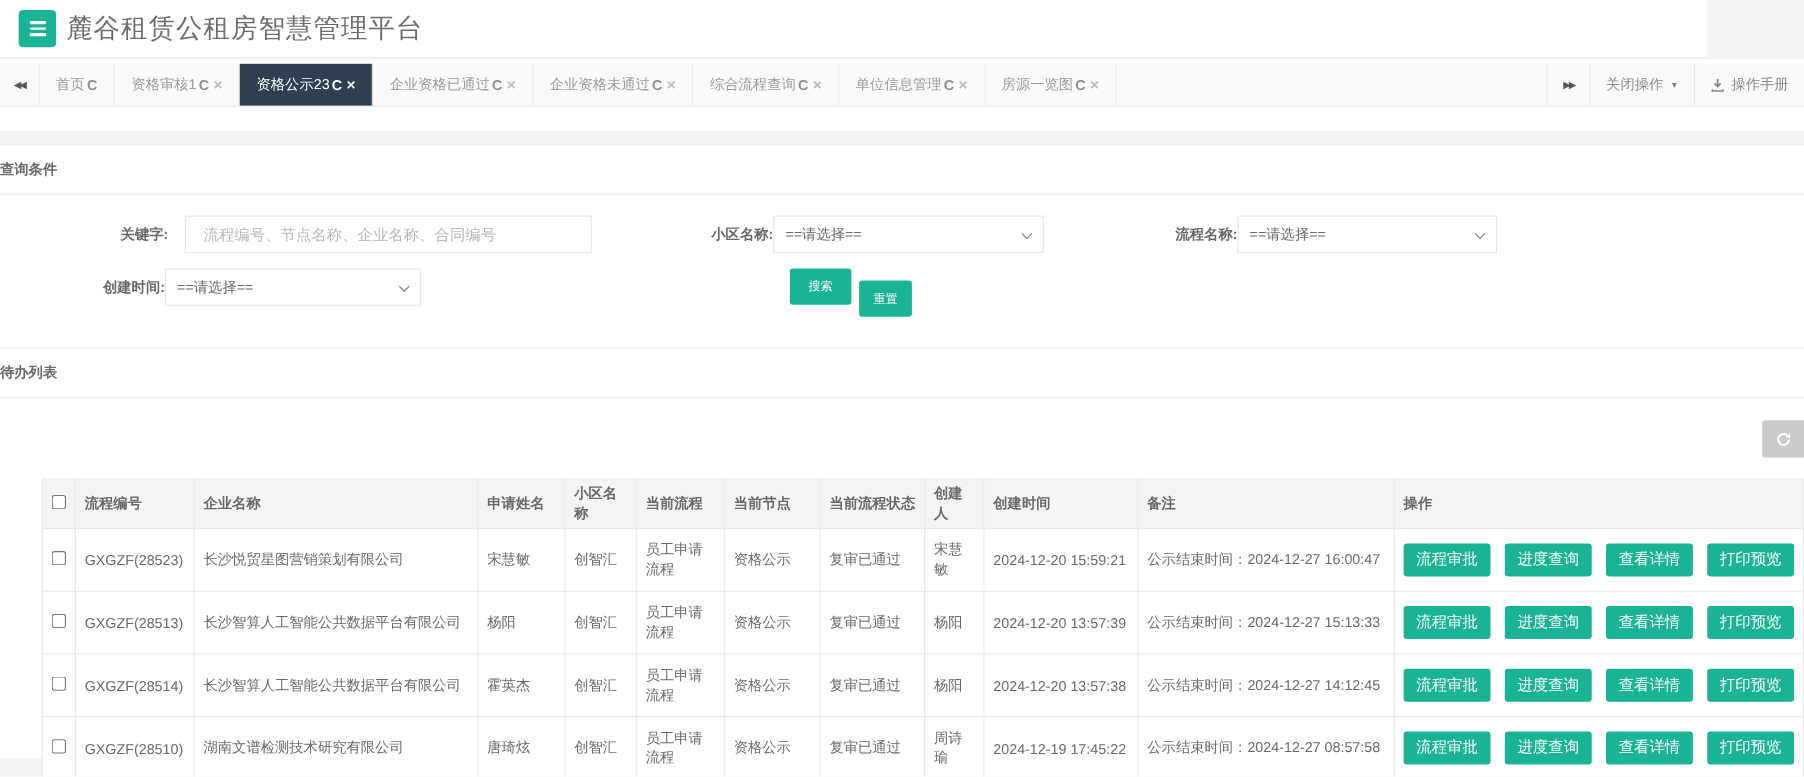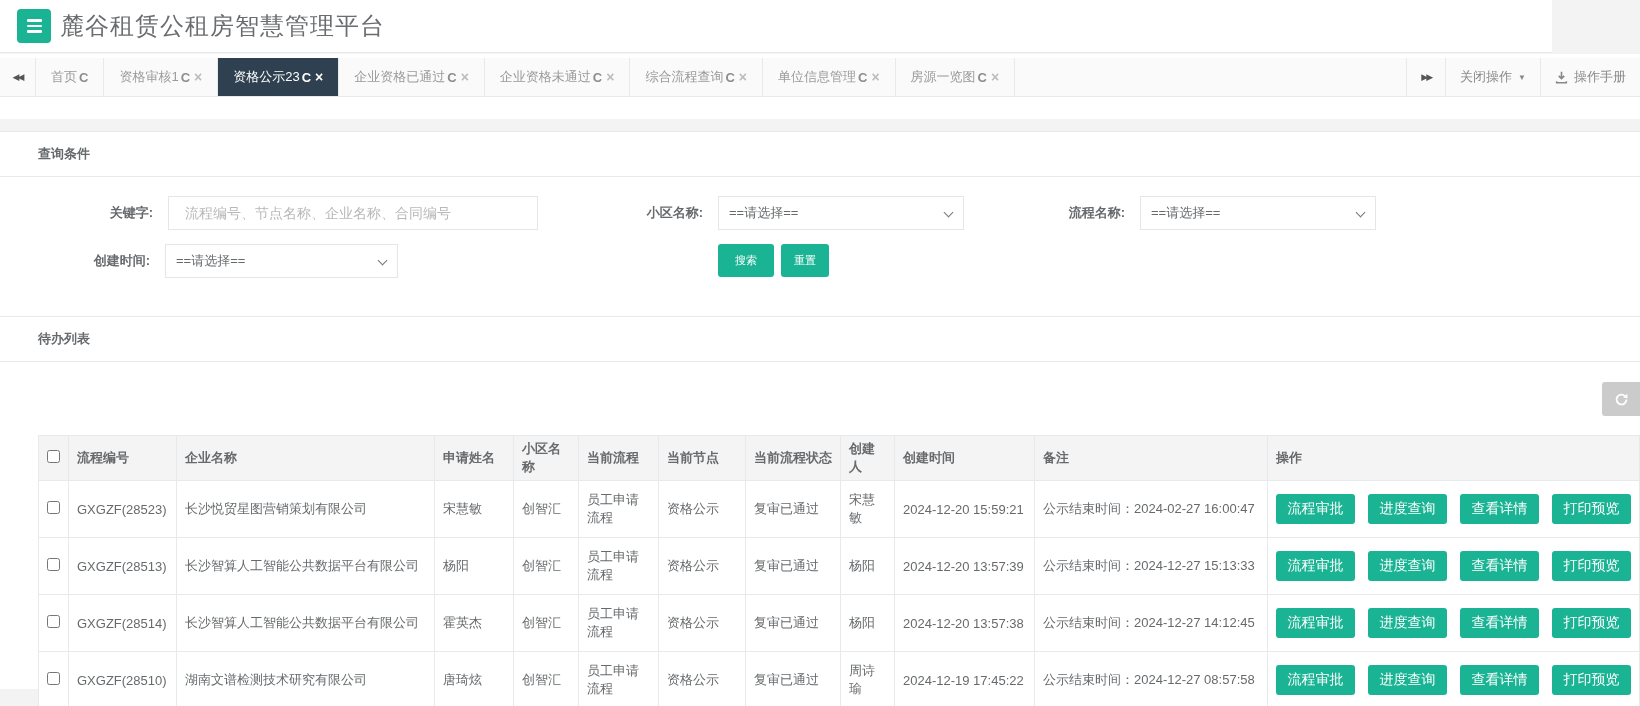--- a/index.html
+++ b/index.html
@@ -57,54 +57,54 @@
   .tab-right .caret { font-size:8px; margin-left:6px; color:#888; }
   .tab-right svg { margin-right:6px; }
 
   
   .panel { position:absolute; left:0; width:1640px; background:#fff;
            border-top:1px solid #e7eaec; border-bottom:1px solid #e7eaec; }
   .panel-query { top:131px; height:192px; }
   .panel-todo  { top:316px; height:373px; border-bottom:none; }
   .panel-head {
     height:45px; border-bottom:1px solid #e7eaec;
-    display:flex; align-items:center; padding-left:38px;
+    display:flex; align-items:center; 
     font-size:13px; font-weight:bold; color:#676a6c;
   }
   .panel-body { position:relative; }
 
   
   .frow { position:absolute; left:0; display:flex; align-items:center; height:34px; }
   .frow1 { top:19px; } .frow2 { top:67px; }
   .fgroup { position:absolute; top:0; display:flex; align-items:center; height:34px; }
   .flabel { display:inline-block; width:150px; text-align:right;
             font-size:13px; font-weight:bold; color:#676a6c; }
   .ftext {
     margin-left:15px; height:34px; border:1px solid #e5e6e7; background:#fff;
     font-size:14px; color:#676a6c; padding:0 12px;
     font-family:"Liberation Sans","DejaVu Sans",sans-serif;
   }
   .ftext::placeholder { color:#b8b8b8; }
   .fselect {
-    margin-left:15px; height:34px; border:1px solid #e5e6e7; background:#fff;
+    height:34px; border:1px solid #e5e6e7; background:#fff;
     font-size:13px; color:#676a6c; padding:0 26px 0 10px;
     display:flex; align-items:center; position:relative; cursor:pointer;
   }
   .fselect .chev {
     position:absolute; right:11px; top:12px; width:7px; height:7px;
     border-right:1.5px solid #777; border-bottom:1.5px solid #777;
     transform:rotate(45deg);
   }
   .btn-green {
     background:#1ab394; color:#fff; border:none; border-radius:3px;
     font-size:11px; height:33px; cursor:pointer;
     font-family:"Liberation Sans","DejaVu Sans",sans-serif;
   }
   .btn-search { position:absolute; left:718px; top:0; width:56px; }
-  .btn-reset  { position:absolute; left:781px; top:0; width:48px; }
+  .btn-reset  { position:absolute; left:781px; top:11px; width:48px; }
 
   
   .refresh-btn {
     position:absolute; right:0; top:20px; width:38px; height:34px;
     background:#cbcbcb; border-radius:3px 0 0 3px;
     display:flex; align-items:center; justify-content:center; cursor:pointer;
   }
 
   table.grid {
     position:absolute; left:38px; top:73px; width:1602px;
@@ -296,21 +296,21 @@
           <td><input type="checkbox" class="cb" style=""></td>
           <td>GXGZF(28523)</td>
           <td>长沙悦贸星图营销策划有限公司</td>
           <td>宋慧敏</td>
           <td>创智汇</td>
           <td>员工申请流程</td>
           <td>资格公示</td>
           <td>复审已通过</td>
           <td>宋慧敏</td>
           <td>2024-12-20 15:59:21</td>
-          <td>公示结束时间：2024-02-27 16:00:47</td>
+          <td>公示结束时间：2024-12-27 16:00:47</td>
           <td class="opcell">
             <div class="op-btns">
               <button class="op-btn">流程审批</button>
               <button class="op-btn">进度查询</button>
               <button class="op-btn">查看详情</button>
               <button class="op-btn">打印预览</button>
             </div>
           </td>
         </tr>
 

